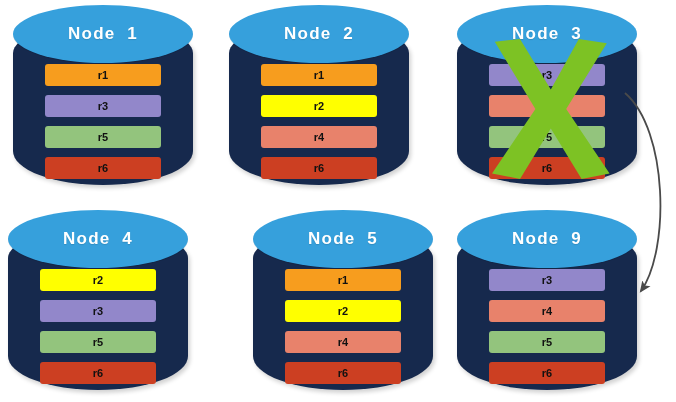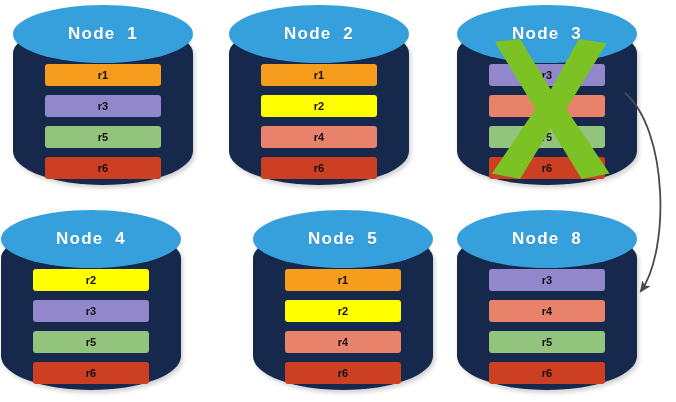--- a/index.html
+++ b/index.html
@@ -146,21 +146,21 @@
         <div class="bars">
           <div class="bar" style="background: rgb(146, 135, 202);">r3</div>
           <div class="bar" style="background: rgb(232, 130, 107);">r4</div>
           <div class="bar" style="background: rgb(147, 196, 125);">r5</div>
           <div class="bar" style="background: rgb(204, 63, 34);">r6</div>
         </div>
         <svg class="xmark" viewBox="0 0 100 100">
           <path d="M 12 2 L 30 0 L 52 36 L 72 0 L 92 3 L 63 50 L 94 96 L 74 100 L 52 64 L 30 100 L 10 96 L 41 50 Z" fill="#7DC224"></path>
         </svg>
       </div>
-      <div class="node" style="left: 1px; top: 210px;">
+      <div class="node" style="left: 8px; top: 210px;">
         <div class="cyl-body" style="background: rgb(22, 41, 77);"></div>
         <div class="cyl-top" style="background: rgb(54, 160, 220);"></div>
         <div class="cyl-title">Node  4</div>
         <div class="bars">
           <div class="bar" style="background: rgb(255, 255, 0);">r2</div>
           <div class="bar" style="background: rgb(146, 135, 202);">r3</div>
           <div class="bar" style="background: rgb(147, 196, 125);">r5</div>
           <div class="bar" style="background: rgb(204, 63, 34);">r6</div>
         </div>
       </div>
@@ -171,21 +171,21 @@
         <div class="bars">
           <div class="bar" style="background: rgb(247, 157, 30);">r1</div>
           <div class="bar" style="background: rgb(255, 255, 0);">r2</div>
           <div class="bar" style="background: rgb(232, 130, 107);">r4</div>
           <div class="bar" style="background: rgb(204, 63, 34);">r6</div>
         </div>
       </div>
       <div class="node" style="left: 457px; top: 210px;">
         <div class="cyl-body" style="background: rgb(22, 41, 77);"></div>
         <div class="cyl-top" style="background: rgb(54, 160, 220);"></div>
-        <div class="cyl-title">Node  8</div>
+        <div class="cyl-title">Node  9</div>
         <div class="bars">
           <div class="bar" style="background: rgb(146, 135, 202);">r3</div>
           <div class="bar" style="background: rgb(232, 130, 107);">r4</div>
           <div class="bar" style="background: rgb(147, 196, 125);">r5</div>
           <div class="bar" style="background: rgb(204, 63, 34);">r6</div>
         </div>
       </div>
     </div>
 
   <svg class="arrow-layer" viewBox="0 0 676 402" width="676" height="402">

